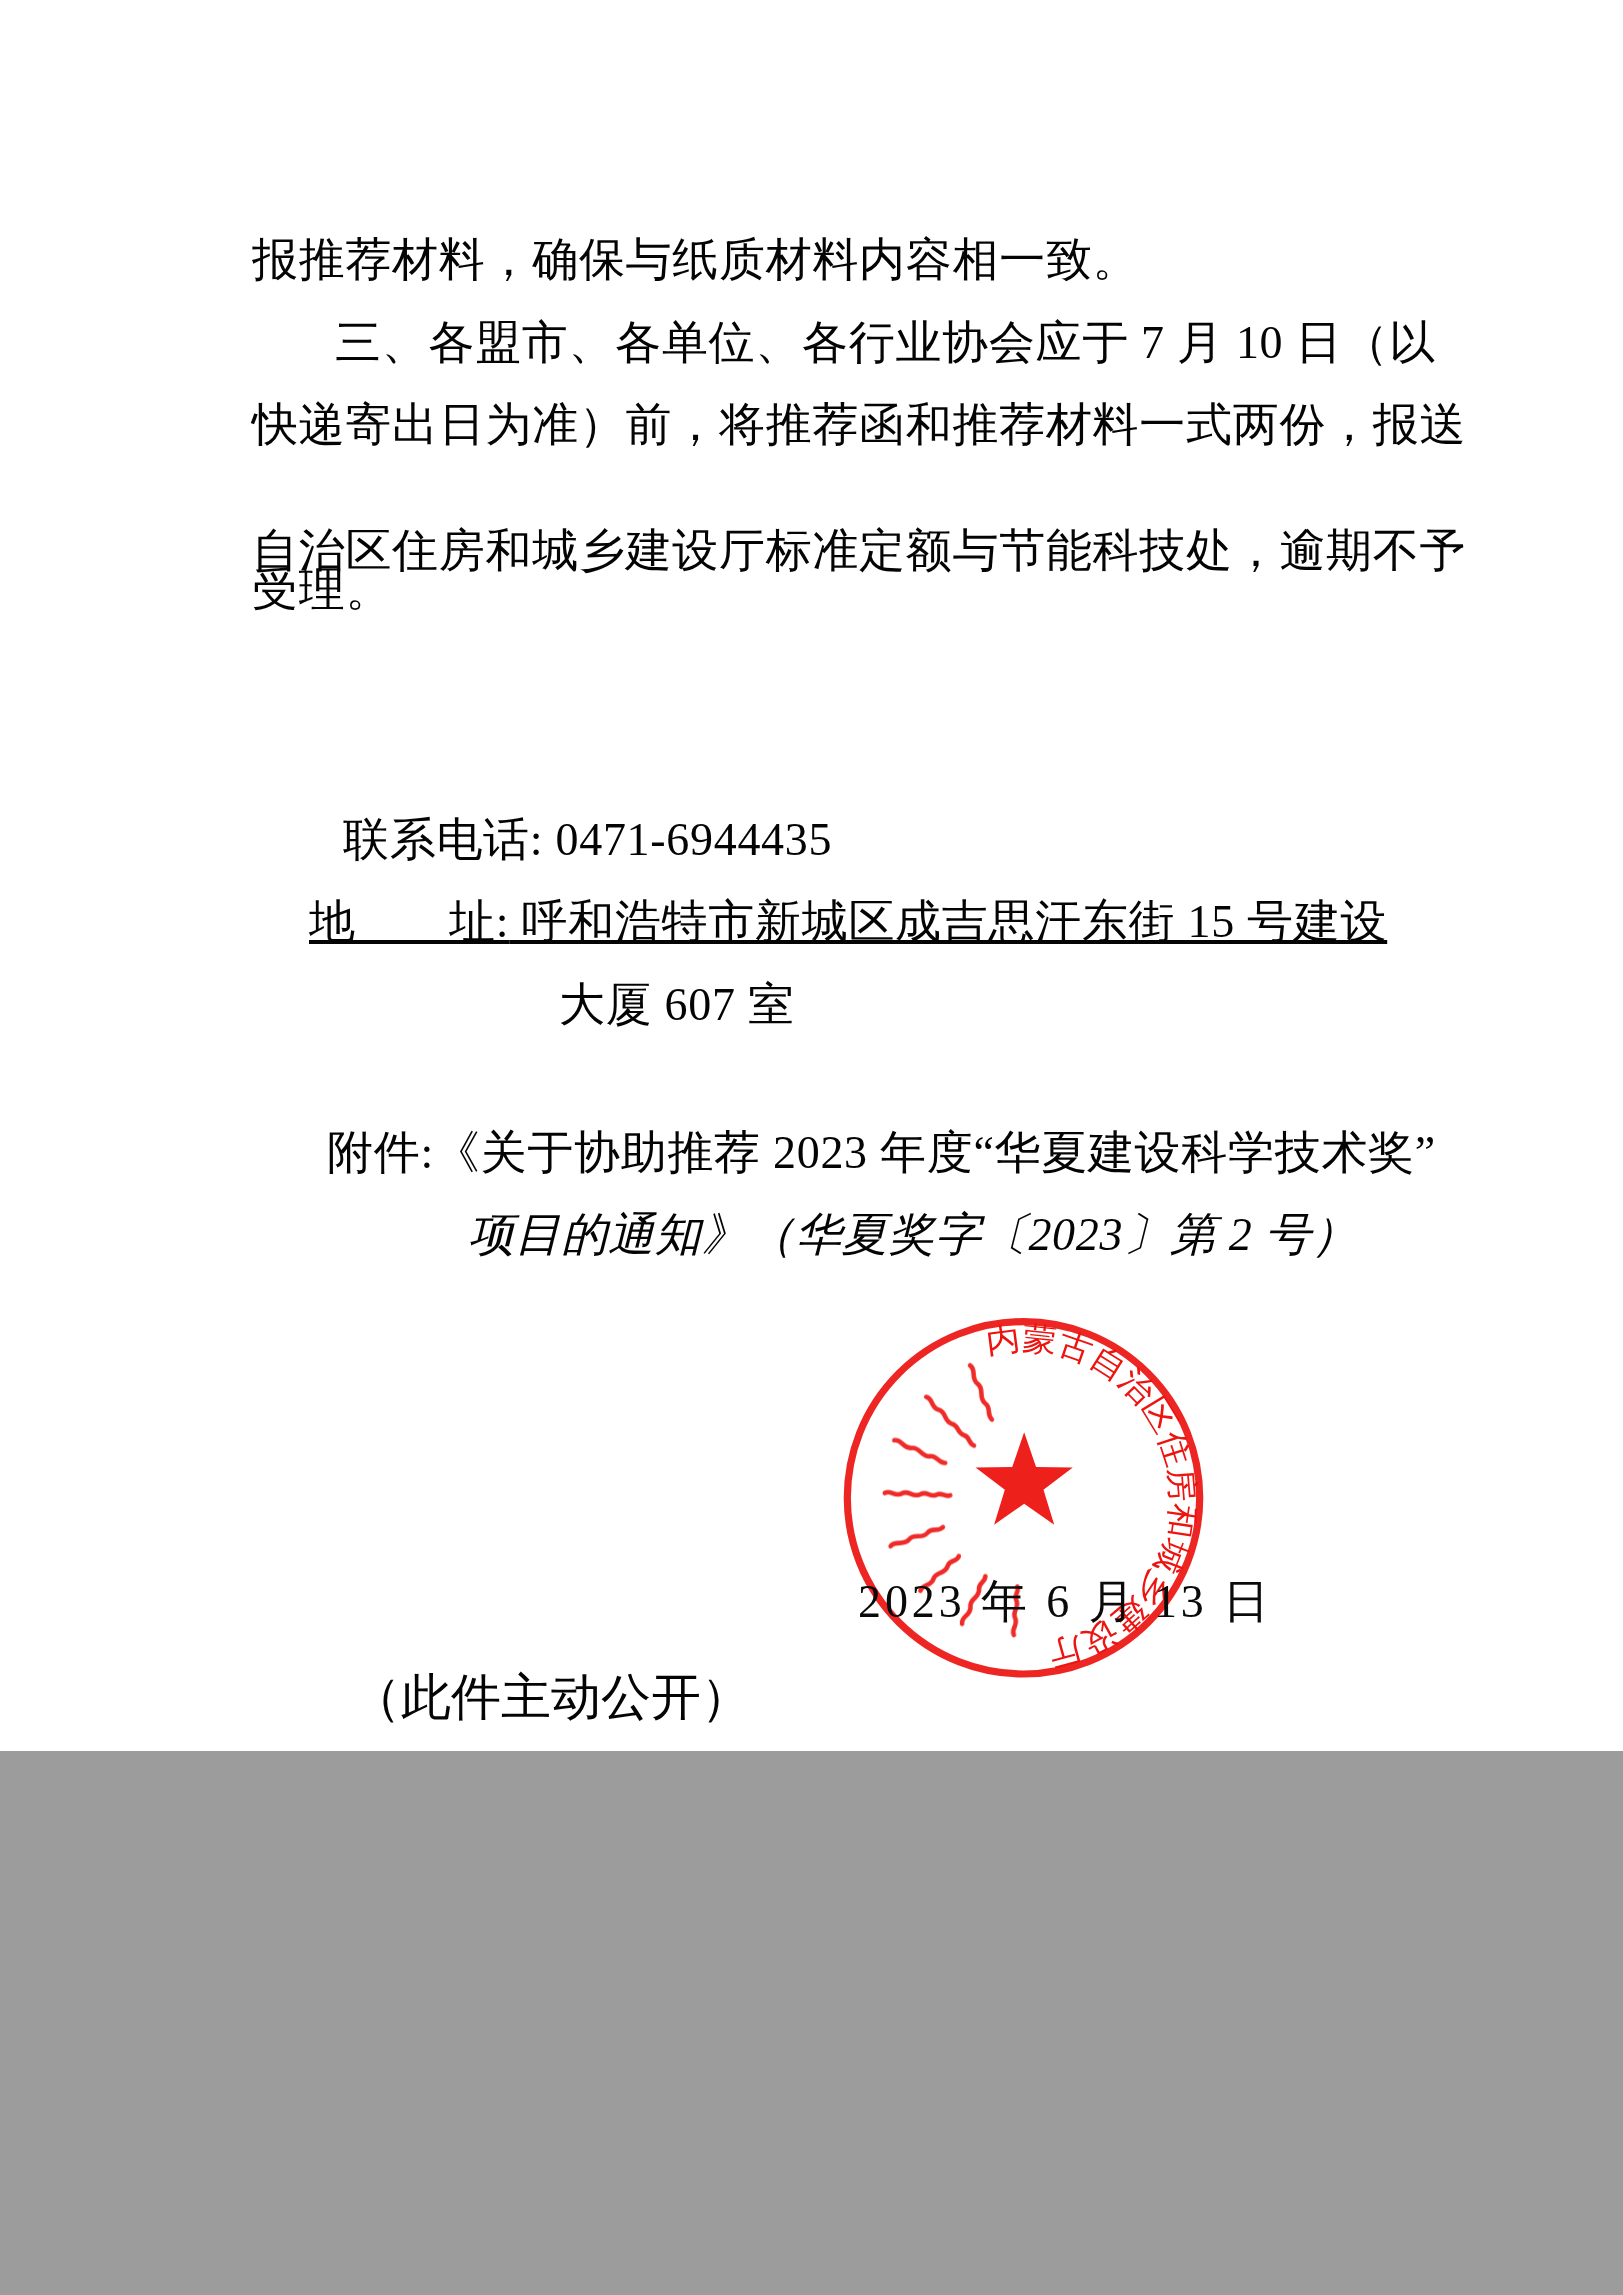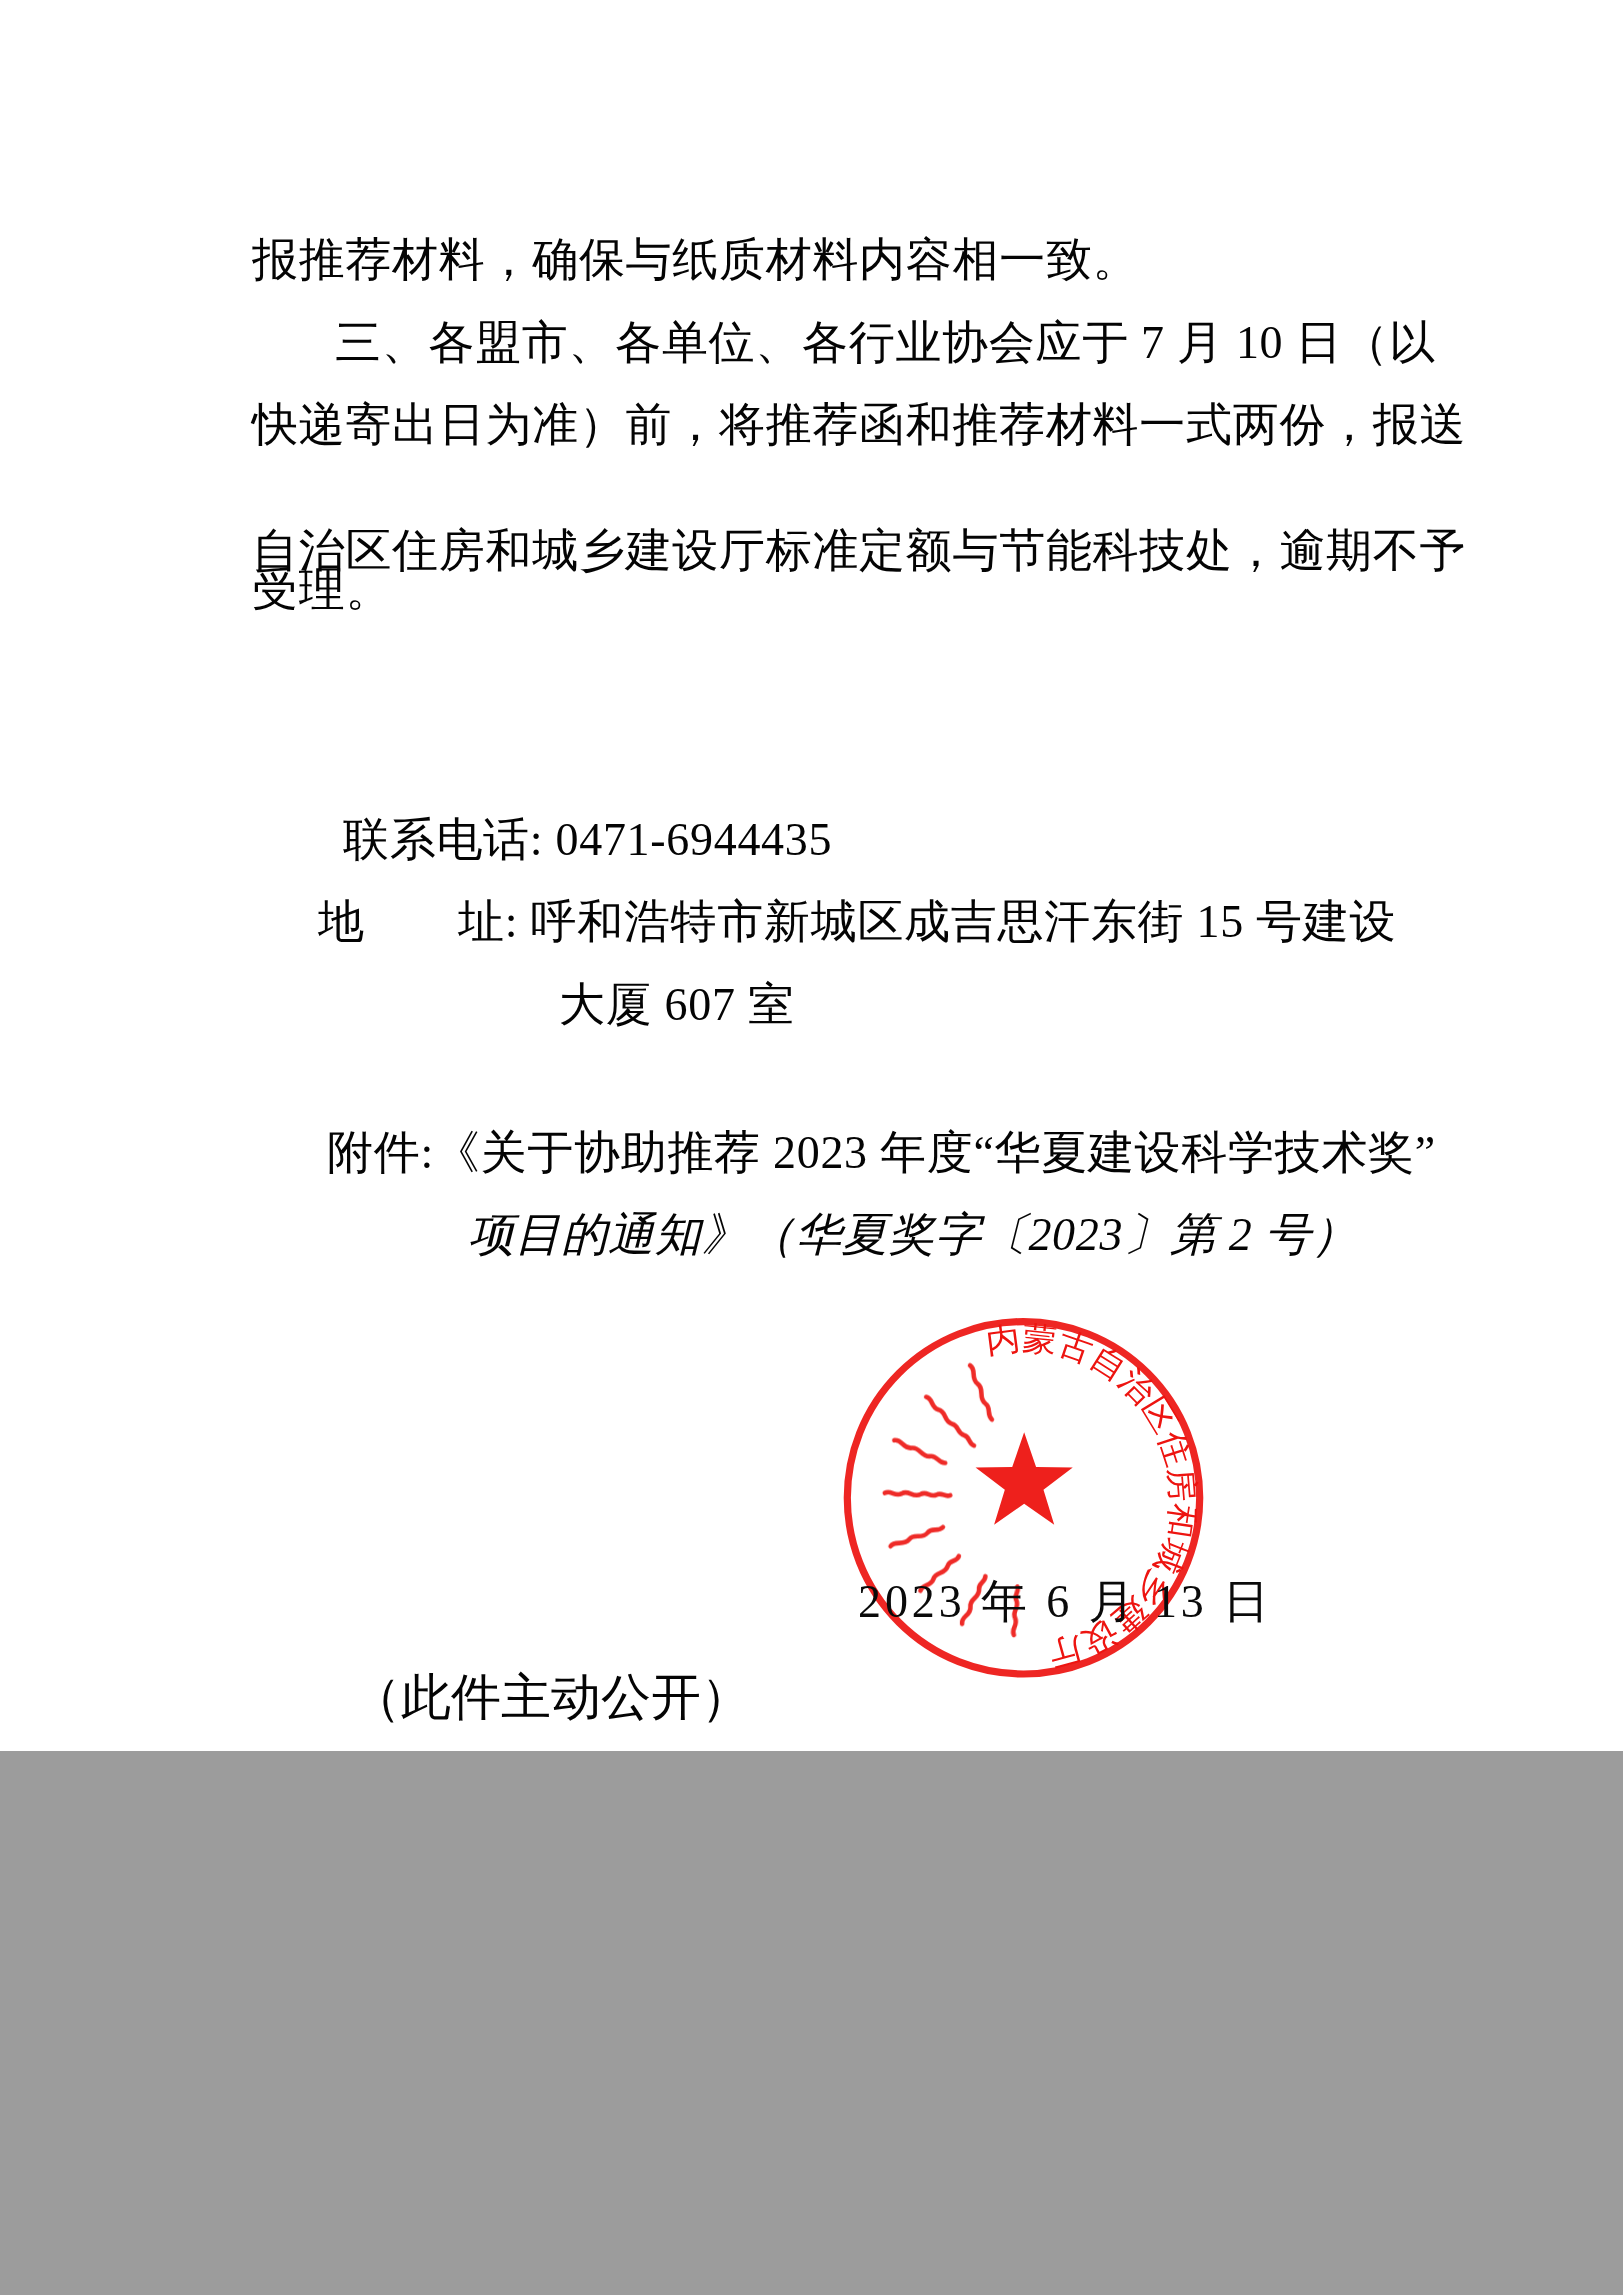--- a/index.html
+++ b/index.html
@@ -62,21 +62,21 @@
 
   <p class="line" style="left:252px;top:230px;">报推荐材料，确保与纸质材料内容相一致。</p>
   <p class="line" style="left:335px;top:313px;font-family:Liberation Serif, serif;">三、各盟市、各单位、各行业协会应于 7 月 10 日（以</p>
   <p class="line" style="left:252px;top:395px;">快递寄出日为准）前，将推荐函和推荐材料一式两份，报送</p>
   <p class="line" style="left:252px;top:478px;margin-top:43px;">自治区住房和城乡建设厅标准定额与节能科技处，逾期不予</p>
   <p class="line" style="left:252px;top:560px;">受理。</p>
 
 
   <p class="line" style="left:327px;top:810px;margin-left:16px;"><span class="label">联系电话:</span><span class="value"> 0471-6944435</span></p>
 
-  <p class="line" style="left:318px;top:892px;"><span class="label">地　　址:</span><span class="value"> 呼和浩特市新城区成吉思汗东街 15 号建设</span></p>
+  <p class="line" style="left:309px;top:892px;text-decoration:underline;"><span class="label">地　　址:</span><span class="value"> 呼和浩特市新城区成吉思汗东街 15 号建设</span></p>
 
   <p class="line" style="left:559px;top:975px;">大厦 607 室</p>
 
   <p class="line" style="left:327px;top:1123px;">附件:《关于协助推荐 2023 年度“华夏建设科学技术奖”</p>
   <p class="line" style="left:468px;top:1205px;font-style:italic;">项目的通知》（华夏奖字〔2023〕第 2 号）</p>
 
   <div class="seal-wrap">
     <svg viewBox="0 0 600 600" xmlns="http://www.w3.org/2000/svg">
 
       <circle cx="300" cy="302" r="269" fill="none" stroke="#ed1410" stroke-width="11" opacity="0.92"></circle>

